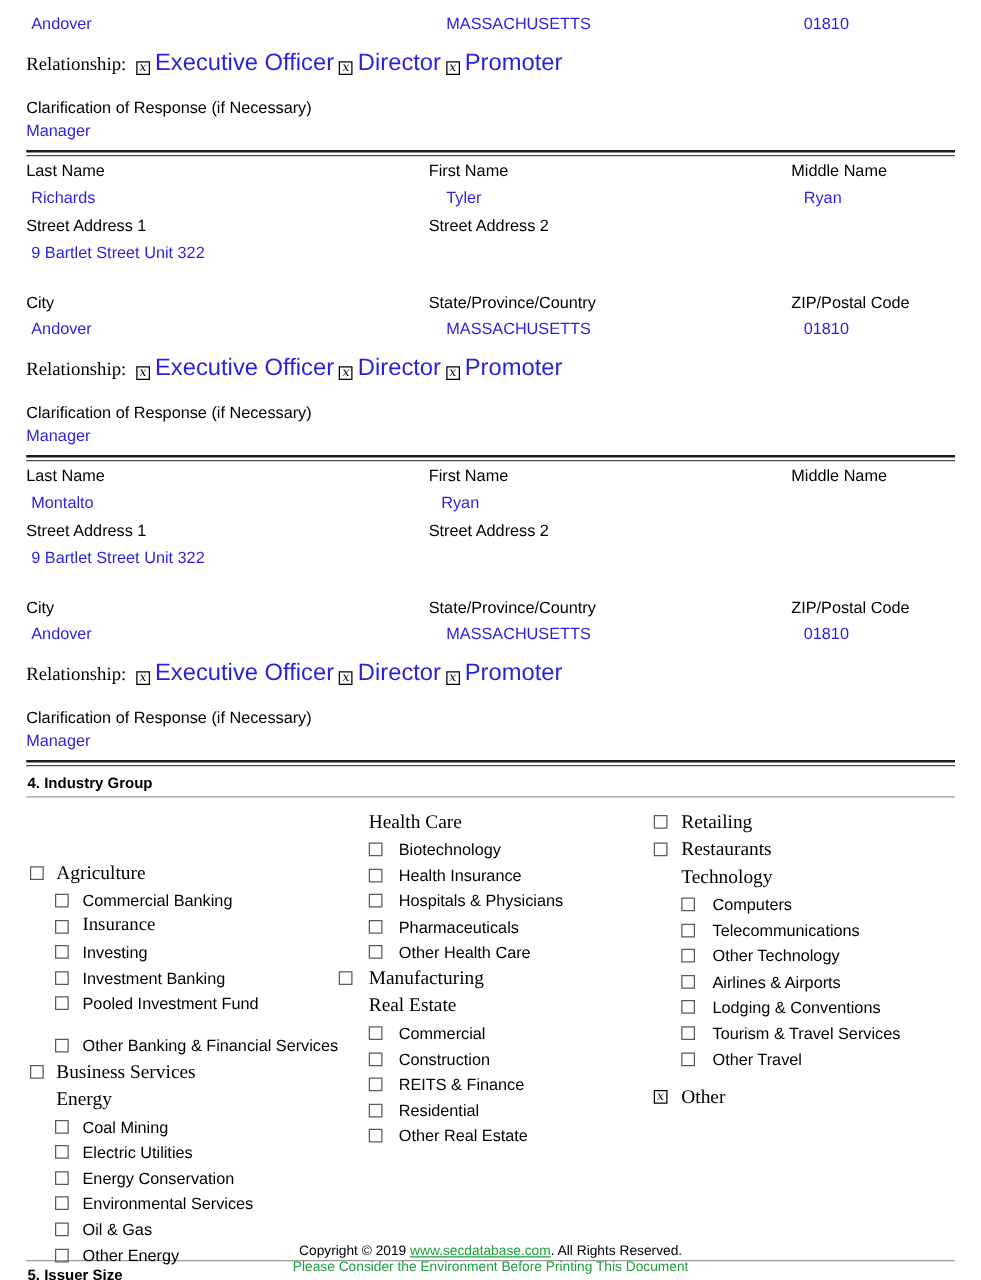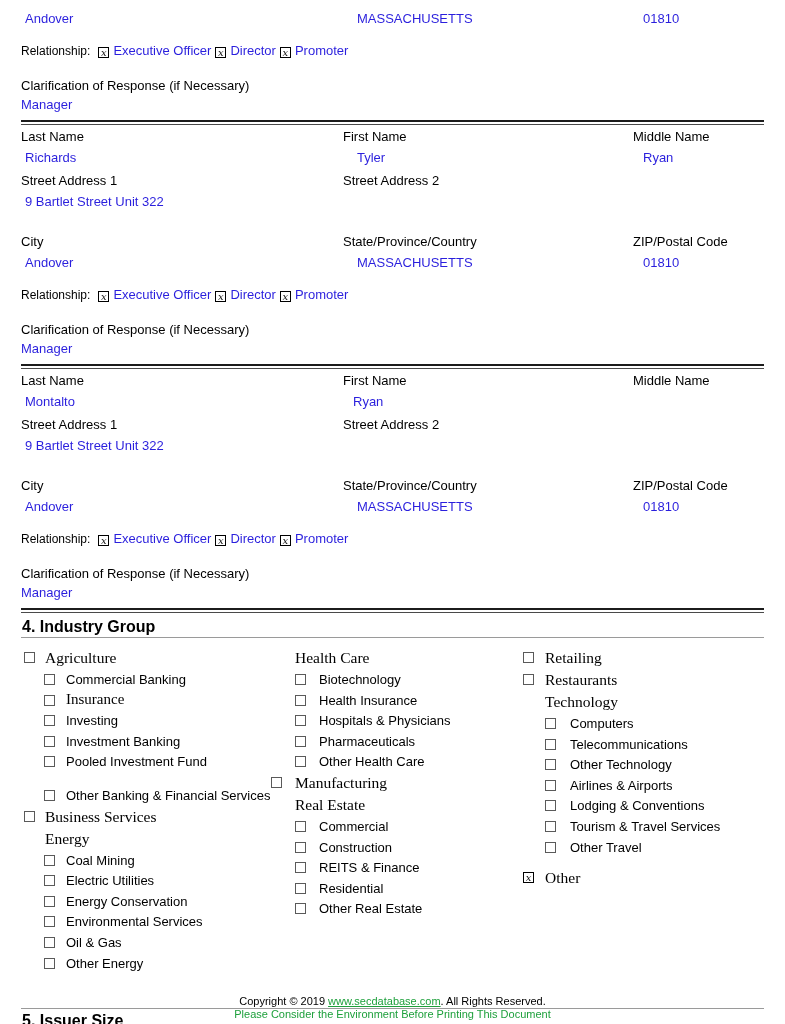--- a/index.html
+++ b/index.html
@@ -19,51 +19,51 @@
   .val-row{height:20px;line-height:17px;}
   .cell{overflow:hidden;white-space:nowrap;}
   .v1{padding-left:4px;}
   .v2{padding-left:14px;}
   .v3{padding-left:10px;}
   .val{color:var(--blue);}
   .street-gap{margin-bottom:17px;}
 
   
   .rel-row{margin-top:11px;height:24px;line-height:20px;white-space:nowrap;}
-  .rel-cap{font-family:Liberation Sans, sans-serif;font-size:12px;margin-right:6px;}
+  .rel-cap{font-family:Liberation Serif, serif;font-size:15px;margin-right:6px;}
   .cbx{
     display:inline-block;width:11px;height:11px;box-sizing:border-box;
     border:1px solid #000;margin:0 4px 0 2px;position:relative;top:1px;
     font:italic 10px/9px "DejaVu Serif",serif;text-align:center;color:#111;
   }
-  .rel-opt{color:var(--blue);font-size:13px;margin-right:2px;}
+  .rel-opt{color:var(--blue);font-size:19px;margin-right:2px;}
 
   .clarif{margin-top:12px;height:19px;line-height:17px;}
   .clarif-val{height:19px;line-height:17px;color:var(--blue);margin-bottom:5px;}
 
   
   .divider{
     height:2px;
     border-top:2px solid #1c1c1c;
     border-bottom:1px solid #4a4a4a;
     margin:2px 0 0 0;
   }
   
   .sec-h{
-    font-weight:bold;font-size:16px;line-height:17px;
+    font-weight:bold;font-size:12px;line-height:17px;
     padding:3px 0 2px 1px;
     border-bottom:1px solid #9a9a9a;
   }
   .sec-h.ruled-top{border-top:1px solid #9a9a9a;margin-top:8px;}
   .sec-h-wrap4{margin-top:2px;}
 
   
   .industry{display:flex;align-items:flex-start;padding-top:9px;height:362px;box-sizing:border-box;}
   .icol{box-sizing:border-box;}
-  .icol1{width:250px;}
+  .icol1{width:250px;margin-top:41px;}
   .icol2{width:252px;}
   .icol3{flex:1;}
   .it{display:flex;align-items:flex-start;}
   .it-major{min-height:22px;line-height:21px;}
   .it-sub{min-height:20.6px;line-height:20px;}
   .it-major .ilabel{
     font-family:"Liberation Serif",serif;font-size:15.5px;
   }
   .it-sub .ilabel{font-size:13px;line-height:17px;padding-top:2px;}
   .it-sub .ilabel.serif{font-family:"Liberation Serif",serif;font-size:15px;line-height:17px;padding-top:1px;}

